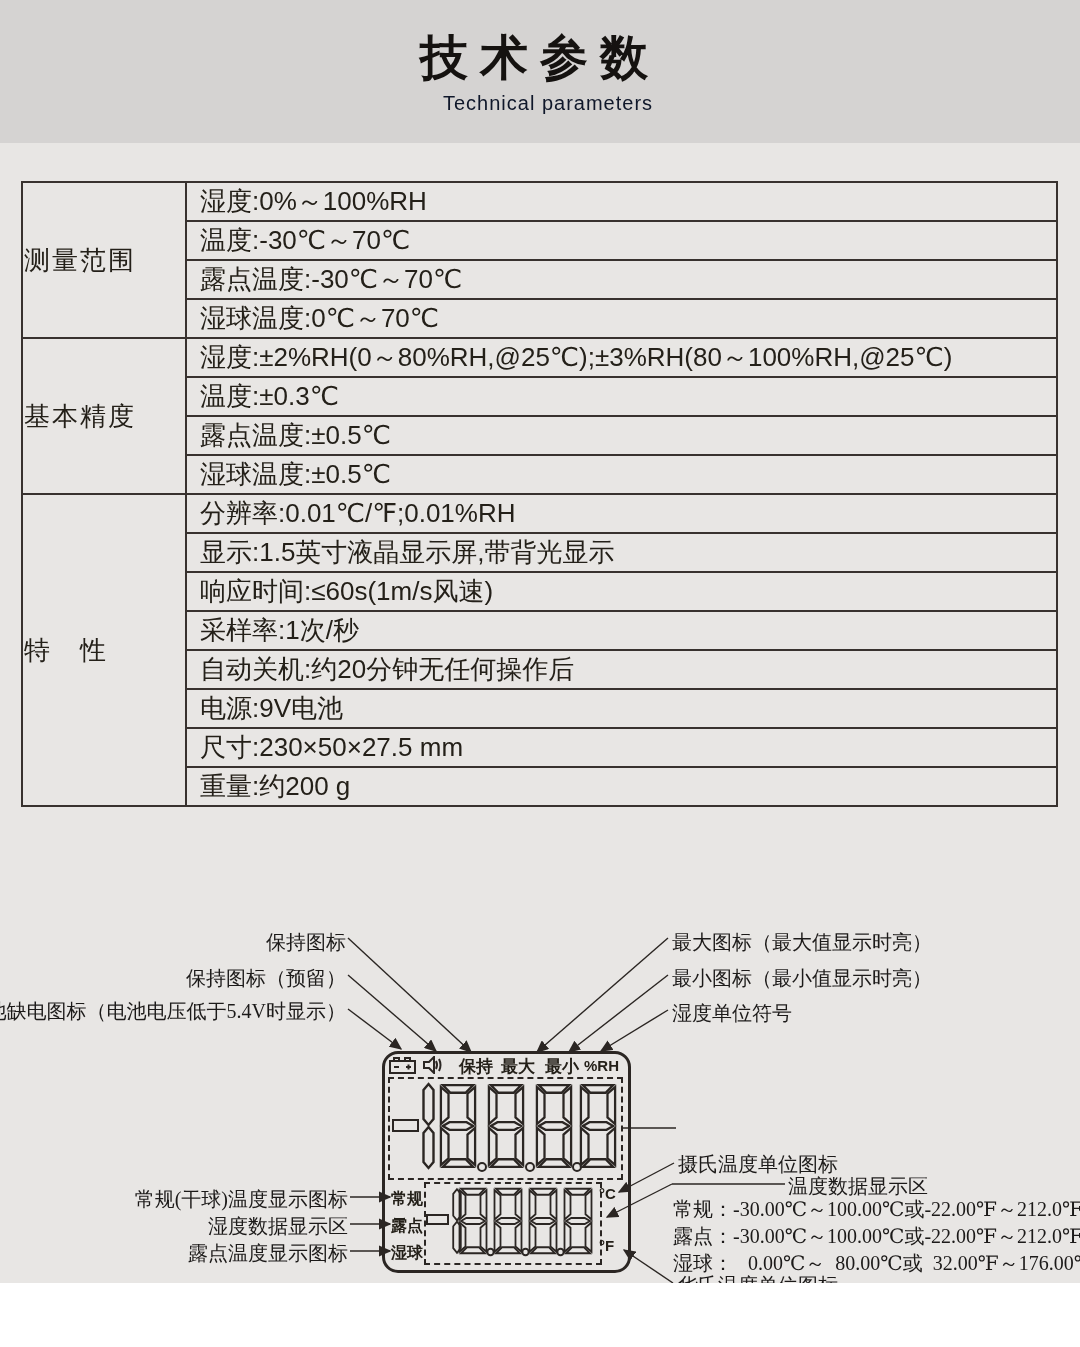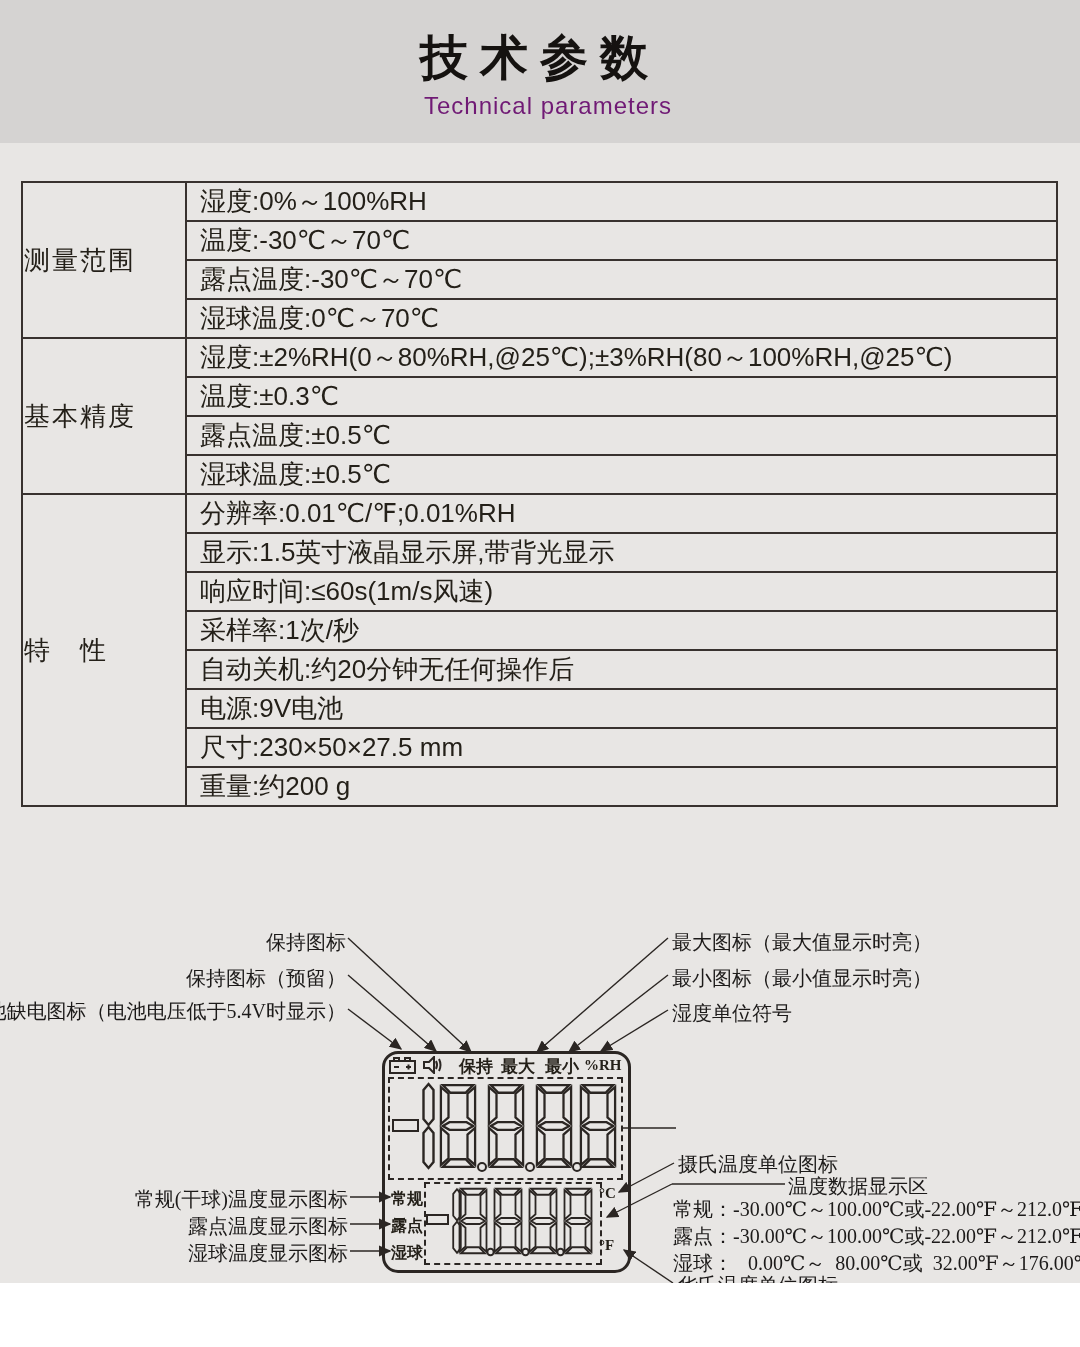--- a/index.html
+++ b/index.html
@@ -2,35 +2,35 @@
 <html><head>
 <meta charset="utf-8">
 <style>
   html,body{margin:0;padding:0;}
   #page{position:relative;width:1080px;height:1283px;background:#e8e6e4;overflow:hidden;
         font-family:"Liberation Sans","DejaVu Sans",sans-serif;color:#2b2623;}
   .abs{position:absolute;}
   
   #hdr{left:0;top:0;width:1080px;height:143px;background:#d5d3d2;text-align:center;}
   #hdr .t{margin:0;padding-top:26px;font-size:48px;font-weight:bold;letter-spacing:12px;color:#151210;}
-  #hdr .s{margin:2px 0 0 16px;font-size:24px;color:#701a75;letter-spacing:1px;}
+  #hdr .s{margin:2px 0 0 16px;font-size:20px;color:#0f172a;letter-spacing:1px;}
   
   #spec{left:21px;top:181px;width:1037px;border-collapse:collapse;table-layout:fixed;}
   #spec td{border:2px solid #38322f;height:37px;font-size:26px;color:#242019;vertical-align:middle;
            white-space:nowrap;overflow:hidden;}
   #spec td.g{width:160px;text-align:left;letter-spacing:2px;}
   #spec td.v{padding:0 6px 0 13px;}
   
   #sec2{left:0;top:831px;width:1080px;text-align:center;font-size:34px;font-weight:bold;color:#1c1916;letter-spacing:2px;}
   
   .lab{position:absolute;font-family:"Liberation Serif","DejaVu Serif",serif;font-size:20px;color:#1c1a19;white-space:pre;}
   .ral{text-align:center;}
   
   #lcd{left:382px;top:1051px;width:243px;height:216px;border:3px solid #2b2623;border-radius:16px;}
-  .lcdtxt{position:absolute;font-weight:bold;color:#242019;white-space:nowrap;font-family:Liberation Serif, serif;}
+  .lcdtxt{position:absolute;font-weight:bold;color:#242019;white-space:nowrap;}
   #dashA{left:388px;top:1077px;width:231px;height:99px;border:2px dashed #2b2623;}
   #dashB{left:424px;top:1182px;width:174px;height:79px;border:2px dashed #2b2623;}
   .sg{fill:none;stroke:#2b2623;stroke-width:2.4;stroke-linejoin:miter;}
   .sg2{fill:none;stroke:#2b2623;stroke-width:2;}
   #lines{left:0;top:0;width:1080px;height:1347px;pointer-events:none;}
   #lines line, #lines polyline{stroke:#2b2623;stroke-width:1.4;fill:none;}
 </style>
 </head>
 <body>
 
@@ -176,22 +176,22 @@
   <div class="lab" style="left:672px;top:929px">最大图标（最大值显示时亮）</div>
   <div class="lab" style="left:672px;top:965px">最小图标（最小值显示时亮）</div>
   <div class="lab" style="left:672px;top:1000px">湿度单位符号</div>
   <div class="lab" style="left:678px;top:1151px">摄氏温度单位图标</div>
   <div class="lab" style="left:788px;top:1173px">温度数据显示区</div>
   <div class="lab" style="left:673px;top:1196px">常规：-30.00℃～100.00℃或-22.00℉～212.0℉</div>
   <div class="lab" style="left:673px;top:1223px">露点：-30.00℃～100.00℃或-22.00℉～212.0℉</div>
   <div class="lab" style="left:673px;top:1250px">湿球：   0.00℃～  80.00℃或  32.00℉～176.00℉</div>
   <div class="lab" style="left:678px;top:1272px">华氏温度单位图标</div>
   <div class="lab ral" style="right:732px;top:1186px">常规(干球)温度显示图标</div>
-  <div class="lab ral" style="right:732px;top:1213px">露点温度显示图标</div>
-  <div class="lab ral" style="right:732px;top:1240px">湿球温度显示图标</div>
+  <div class="lab ral" style="right:732px;top:1213px">湿度数据显示区</div>
+  <div class="lab ral" style="right:732px;top:1240px">露点温度显示图标</div>
 
   <svg id="lines" class="abs" viewBox="0 0 1080 1347">
     <defs>
       <marker id="arw" markerWidth="9" markerHeight="8" refX="8" refY="4" orient="auto">
         <path d="M0,0 L9,4 L0,8 Z" fill="#2b2623"></path>
       </marker>
     </defs>
     <line x1="348" y1="938" x2="471" y2="1052" marker-end="url(#arw)"></line>
     <line x1="348" y1="975" x2="436" y2="1051" marker-end="url(#arw)"></line>
     <line x1="348" y1="1009" x2="401" y2="1049" marker-end="url(#arw)"></line>

